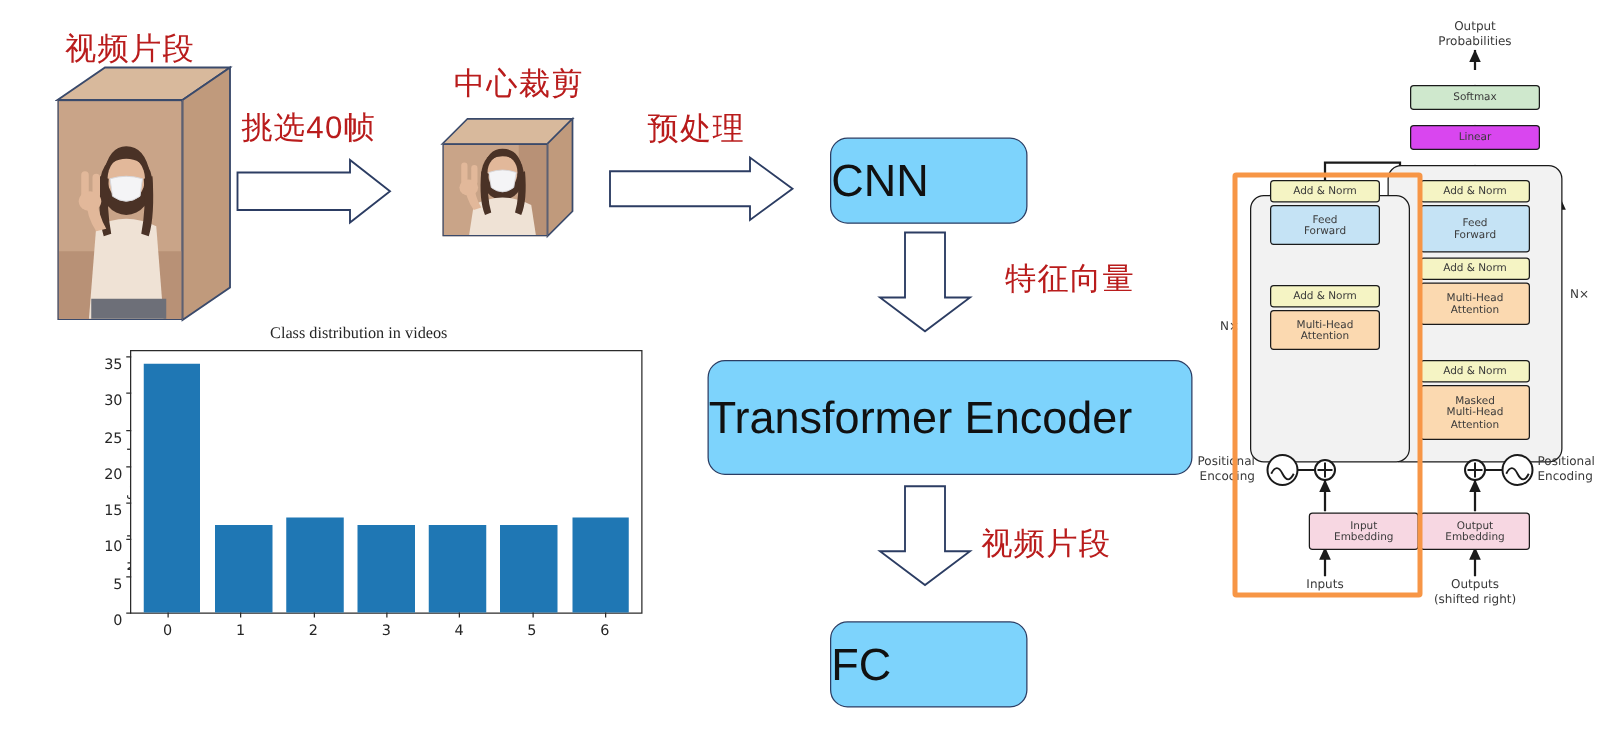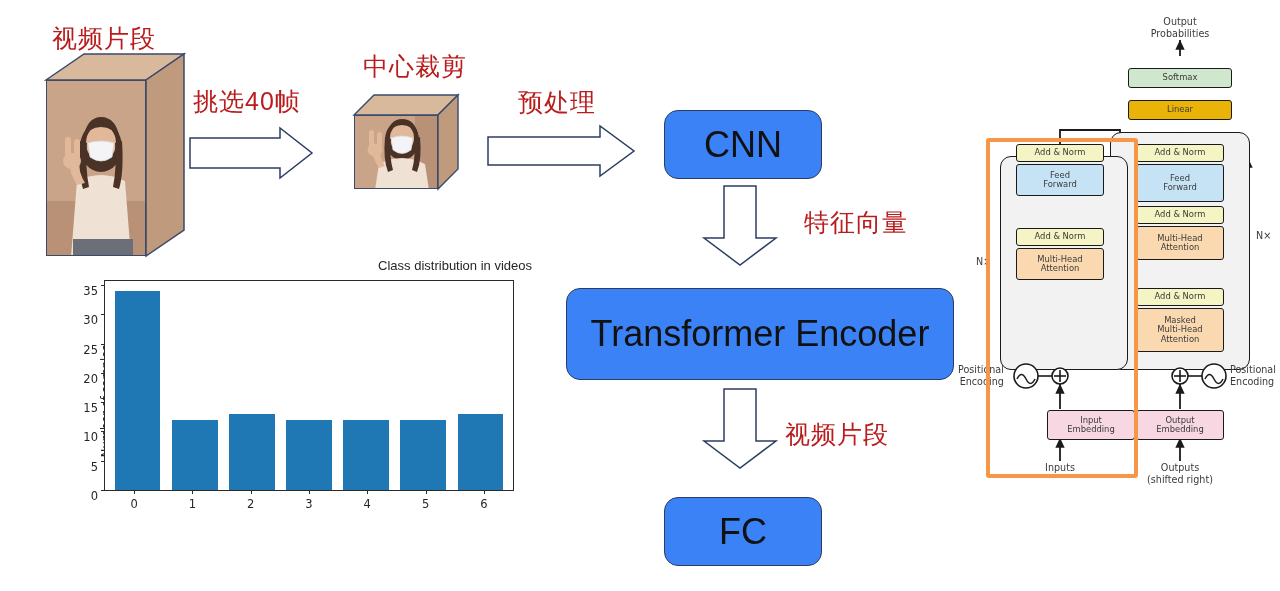--- a/index.html
+++ b/index.html
@@ -5,32 +5,32 @@
   html,body{margin:0;padding:0;background:#fff;}
   body{width:1280px;height:591px;position:relative;overflow:hidden;
        font-family:"Liberation Sans","DejaVu Sans",sans-serif;color:#000;}
   .abs{position:absolute;}
 
   
   .cn{font-size:25px;color:#b91c1c;white-space:nowrap;letter-spacing:1px;}
   .boxlabel{font-size:36px;color:#111;white-space:nowrap;}
 
   
-  .rbox{border:1.4px solid #2c3d63;border-radius:14px;background:#3b82f6;
-        display:flex;align-items:center;justify-content:center;}
+  .rbox{border:1.4px solid #2c3d63;border-radius:14px;background:#7dd3fc;
+        display:flex;align-items:center;}
 
   
   .cube{position:absolute;}
   .cube .face{position:absolute;border:1.5px solid #3a4a6b;box-sizing:border-box;}
   .cube .front{background:#c9a488;overflow:hidden;}
 
   
   #chart{position:absolute;left:42px;top:258px;width:490px;height:285px;}
-  .mpl-title{position:absolute;left:0;top:0;width:100%;text-align:right;
-             font-size:13px;color:#262626;font-family:Liberation Sans, sans-serif;}
+  .mpl-title{position:absolute;left:0;top:0;width:100%;text-align:center;
+             font-size:13px;color:#262626;font-family:Liberation Serif, serif;}
   .plotarea{position:absolute;left:62px;top:22px;right:18px;bottom:52px;
             border:1px solid #2b2b2b;box-sizing:border-box;background:#fff;}
   .bars{position:absolute;left:0;right:0;bottom:0;top:0;display:flex;
         align-items:flex-end;justify-content:space-around;padding:0 4px;}
   .bar{background:#1f77b4;}
   .ytick{position:absolute;right:100%;transform:translateY(50%);
          padding-right:7px;font-size:11.5px;color:#262626;
          font-family:"DejaVu Sans",sans-serif;white-space:nowrap;}
   .ytickmark{position:absolute;right:100%;width:4px;height:1px;background:#2b2b2b;}
   .xtick{position:absolute;top:100%;transform:translateX(-50%);
@@ -294,21 +294,21 @@
 
   <div class="tcaption" style="left:220px;top:-8px;transform:translateX(-50%);">
     <div>Output</div>
     <div>Probabilities</div>
   </div>
 
   <div class="tnode" style="left:168px;top:44px;width:104px;height:20px;background:#cfe8cd;">
     <span>Softmax</span>
   </div>
 
-  <div class="tnode" style="left:168px;top:76px;width:104px;height:20px;background:#eab308;">
+  <div class="tnode" style="left:168px;top:76px;width:104px;height:20px;background:#d946ef;">
     <span>Linear</span>
   </div>
 
   <div class="tstack" style="left:150px;top:108px;width:140px;height:238px;"></div>
 
   <div class="tstack" style="left:40px;top:132px;width:128px;height:214px;"></div>
 
   <div class="tnode" style="left:56px;top:120px;width:88px;height:18px;background:#f5f4c4;">
     <span>Add &amp; Norm</span>
   </div>

